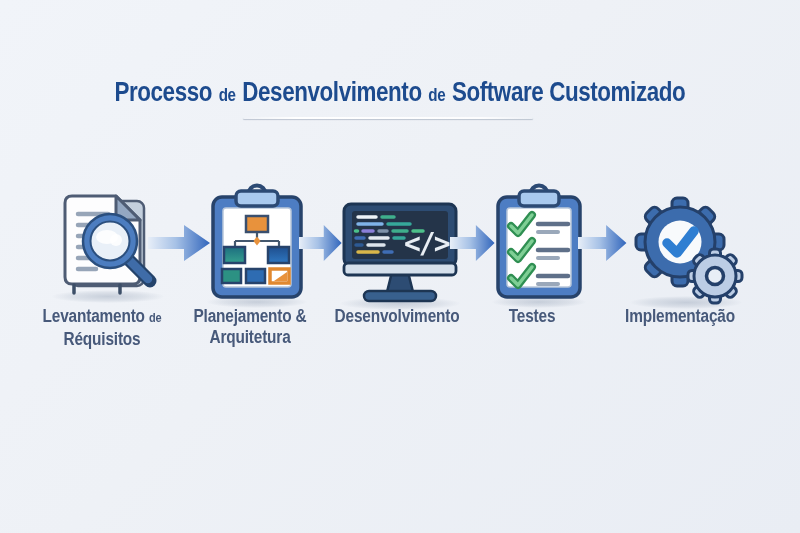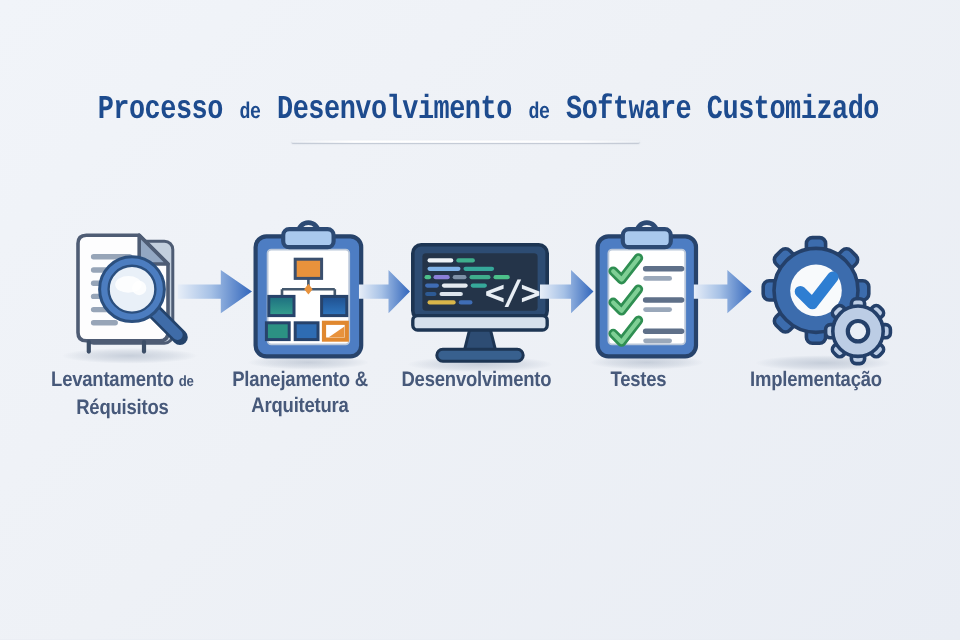--- a/index.html
+++ b/index.html
@@ -2,21 +2,21 @@
 <html><head>
 <meta charset="utf-8">
 <style>
   html,body{margin:0;padding:0;background:#e9edf3;}
   .stage{
     position:relative;width:800px;height:533px;overflow:hidden;
     background:linear-gradient(135deg,#f1f4f9 0%,#eef1f6 45%,#e9edf4 100%);
     font-family:"Liberation Sans",sans-serif;
   }
   
-  .title-wrap{position:absolute;left:0;top:76px;width:800px;text-align:center;font-family:Liberation Mono, monospace;}
+  .title-wrap{position:absolute;left:0;top:76px;width:800px;text-align:center;}
   .title-inner{
     display:inline-block;transform:scaleX(0.80);transform-origin:center;
     color:#1d4b8e;font-weight:bold;font-size:28px;letter-spacing:-0.5px;white-space:nowrap;
   }
   .t-de{font-size:19px;font-weight:bold;margin:0 1px;}
   .title-underline{
     position:absolute;left:243px;top:117px;width:290px;height:2px;border-radius:1px;
     background:linear-gradient(90deg,rgba(255,255,255,0),#ffffff 18%,#fdfdfe 82%,rgba(255,255,255,0));
     box-shadow:0 1px 1px rgba(150,160,178,0.55);
   }

